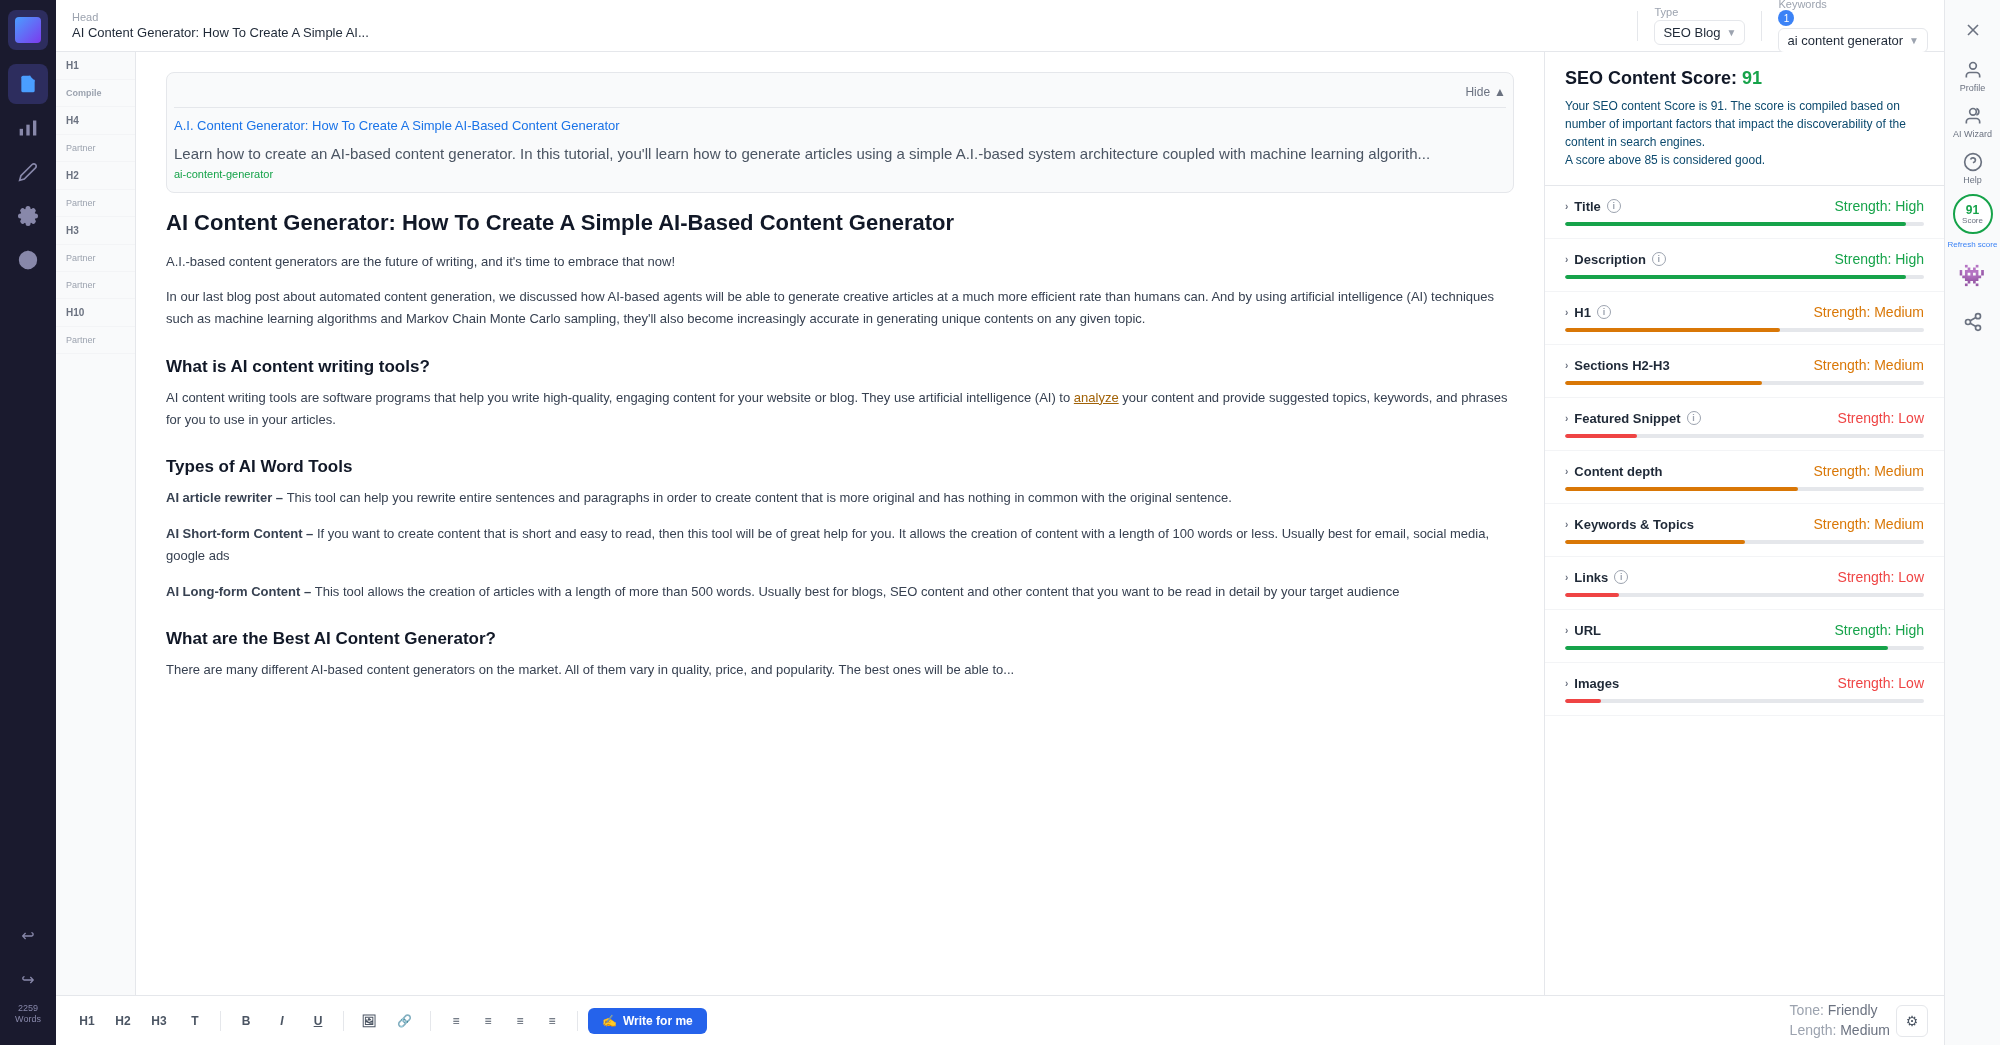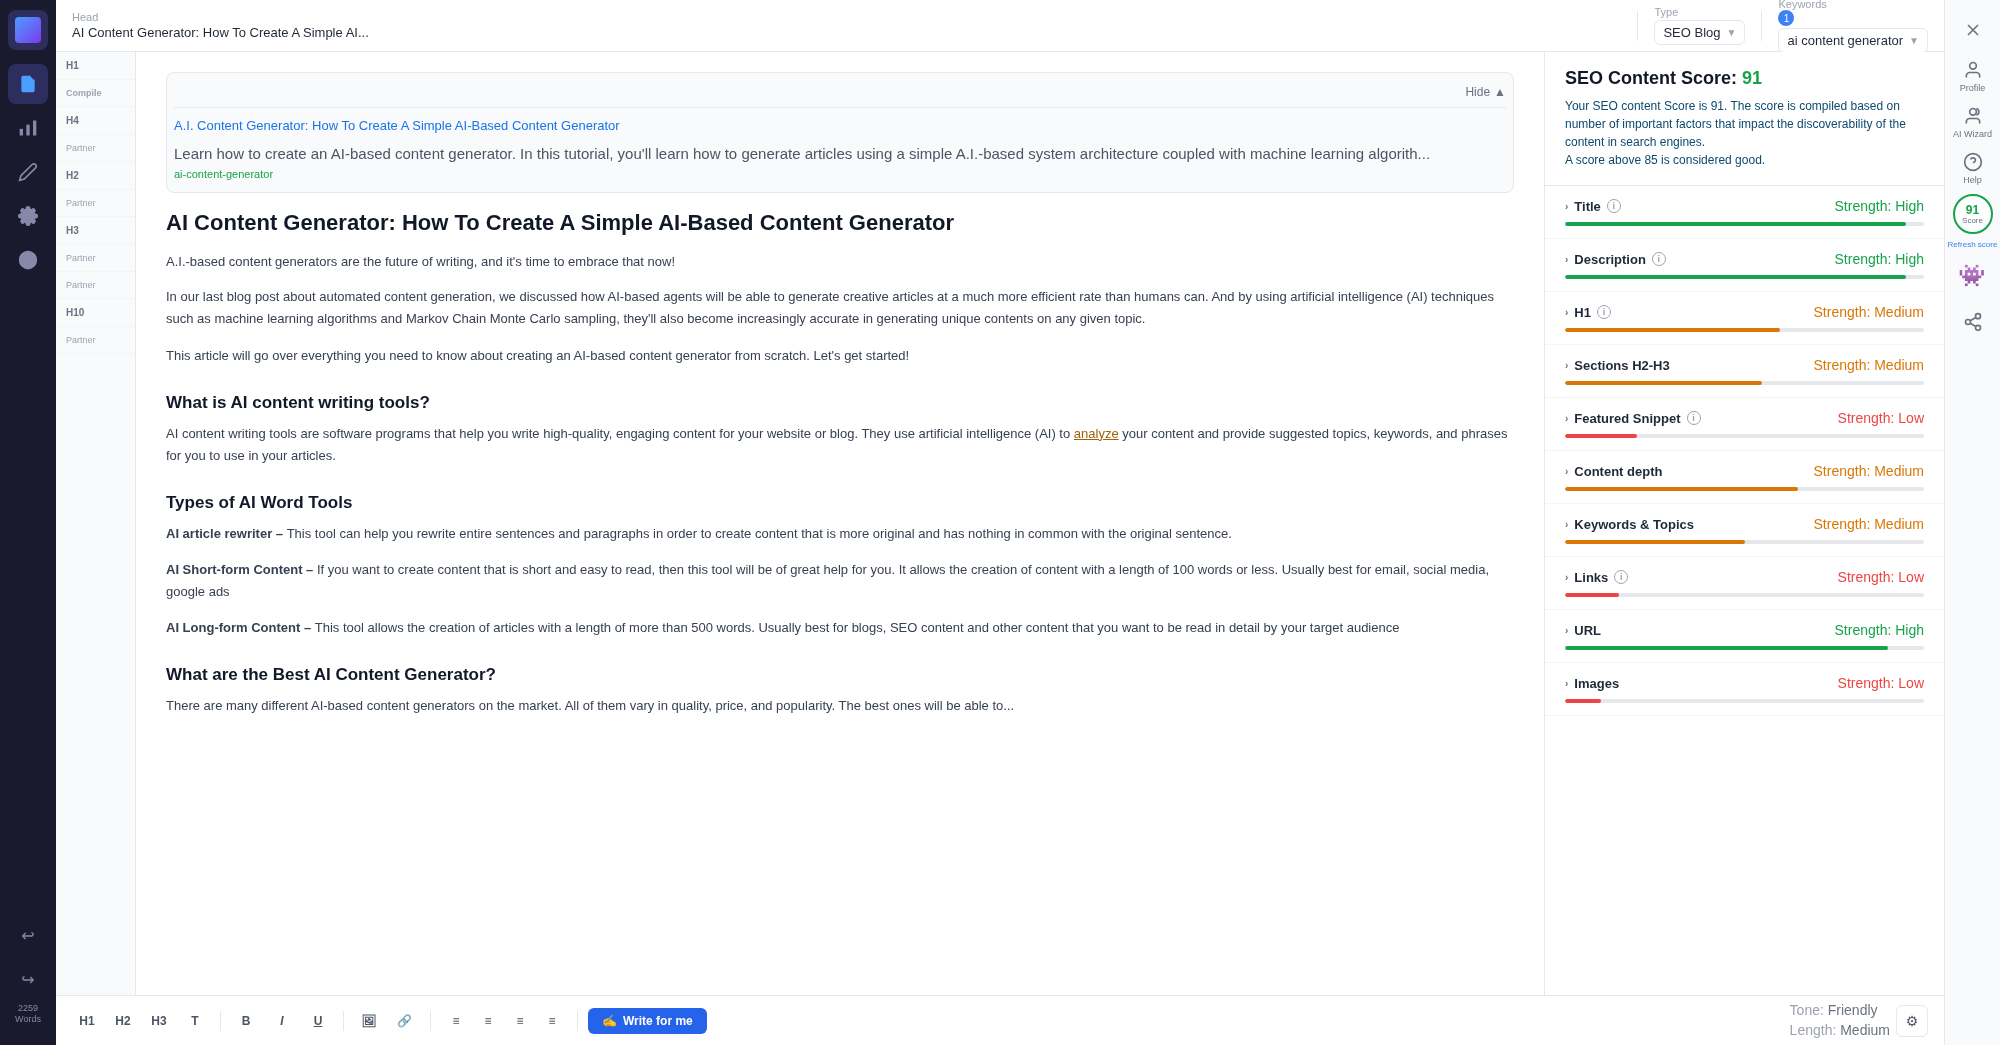--- a/index.html
+++ b/index.html
@@ -562,21 +562,20 @@
           </div>
         </div>
         <div class="meta-title">A.I. Content Generator: How To Create A Simple AI-Based Content Generator</div>
         <div class="meta-desc">Learn how to create an AI-based content generator. In this tutorial, you'll learn how to generate articles using a simple A.I.-based system architecture coupled with machine learning algorith...</div>
         <div class="meta-url">ai-content-generator</div>
       </div>
 
       <h1 class="article-title">AI Content Generator: How To Create A Simple AI-Based Content Generator</h1>
       <p class="article-intro">A.I.-based content generators are the future of writing, and it's time to embrace that now!</p>
       <p class="article-body">In our last blog post about automated content generation, we discussed how AI-based agents will be able to generate creative articles at a much more efficient rate than humans can. And by using artificial intelligence (AI) techniques such as machine learning algorithms and Markov Chain Monte Carlo sampling, they'll also become increasingly accurate in generating unique contents on any given topic.</p>
-      <p class="article-body">This article will go over everything you need to know about creating an AI-based content generator from scratch. Let's get started!</p>
       <h2 class="article-h2">What is AI content writing tools?</h2>
       <p class="article-body">
         AI content writing tools are software programs that help you write high-quality, engaging content for your website or blog. They use artificial intelligence (AI) to <span class="article-link">analyze</span> your content and provide suggested topics, keywords, and phrases for you to use in your articles.
       </p>
       <h2 class="article-h2">Types of AI Word Tools</h2>
       <p class="article-body">
         <span class="article-bold">AI article rewriter – </span><span>This tool can help you rewrite entire sentences and paragraphs in order to create content that is more original and has nothing in common with the original sentence.</span>
       </p>
       <p class="article-body">
         <span class="article-bold">AI Short-form Content – </span><span>If you want to create content that is short and easy to read, then this tool will be of great help for you. It allows the creation of content with a length of 100 words or less. Usually best for email, social media, google ads</span>

